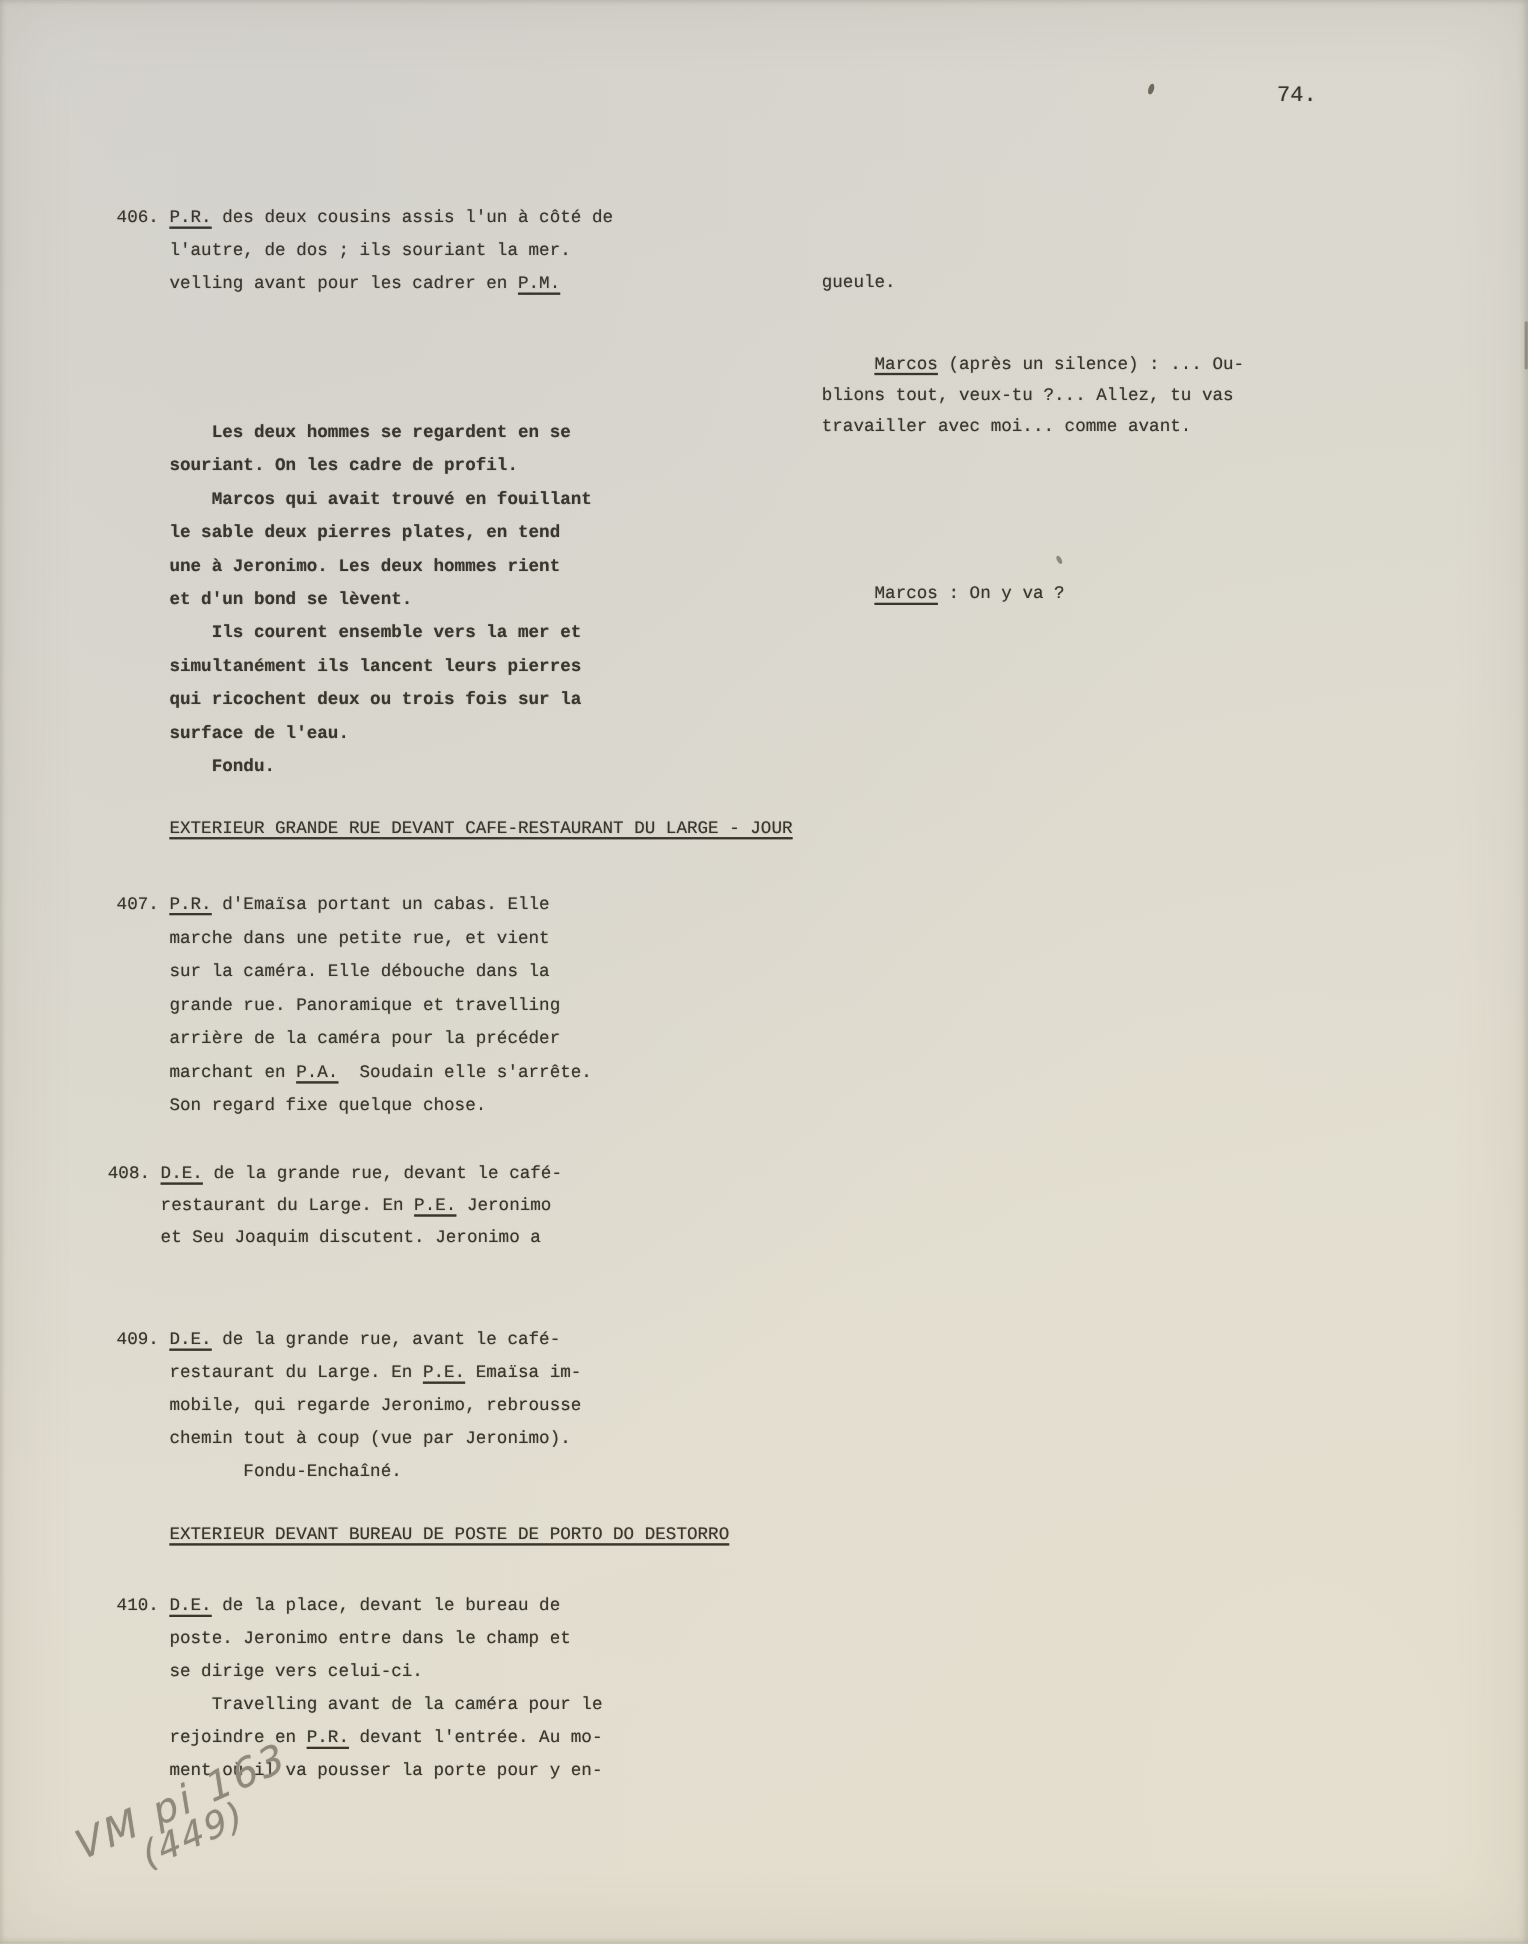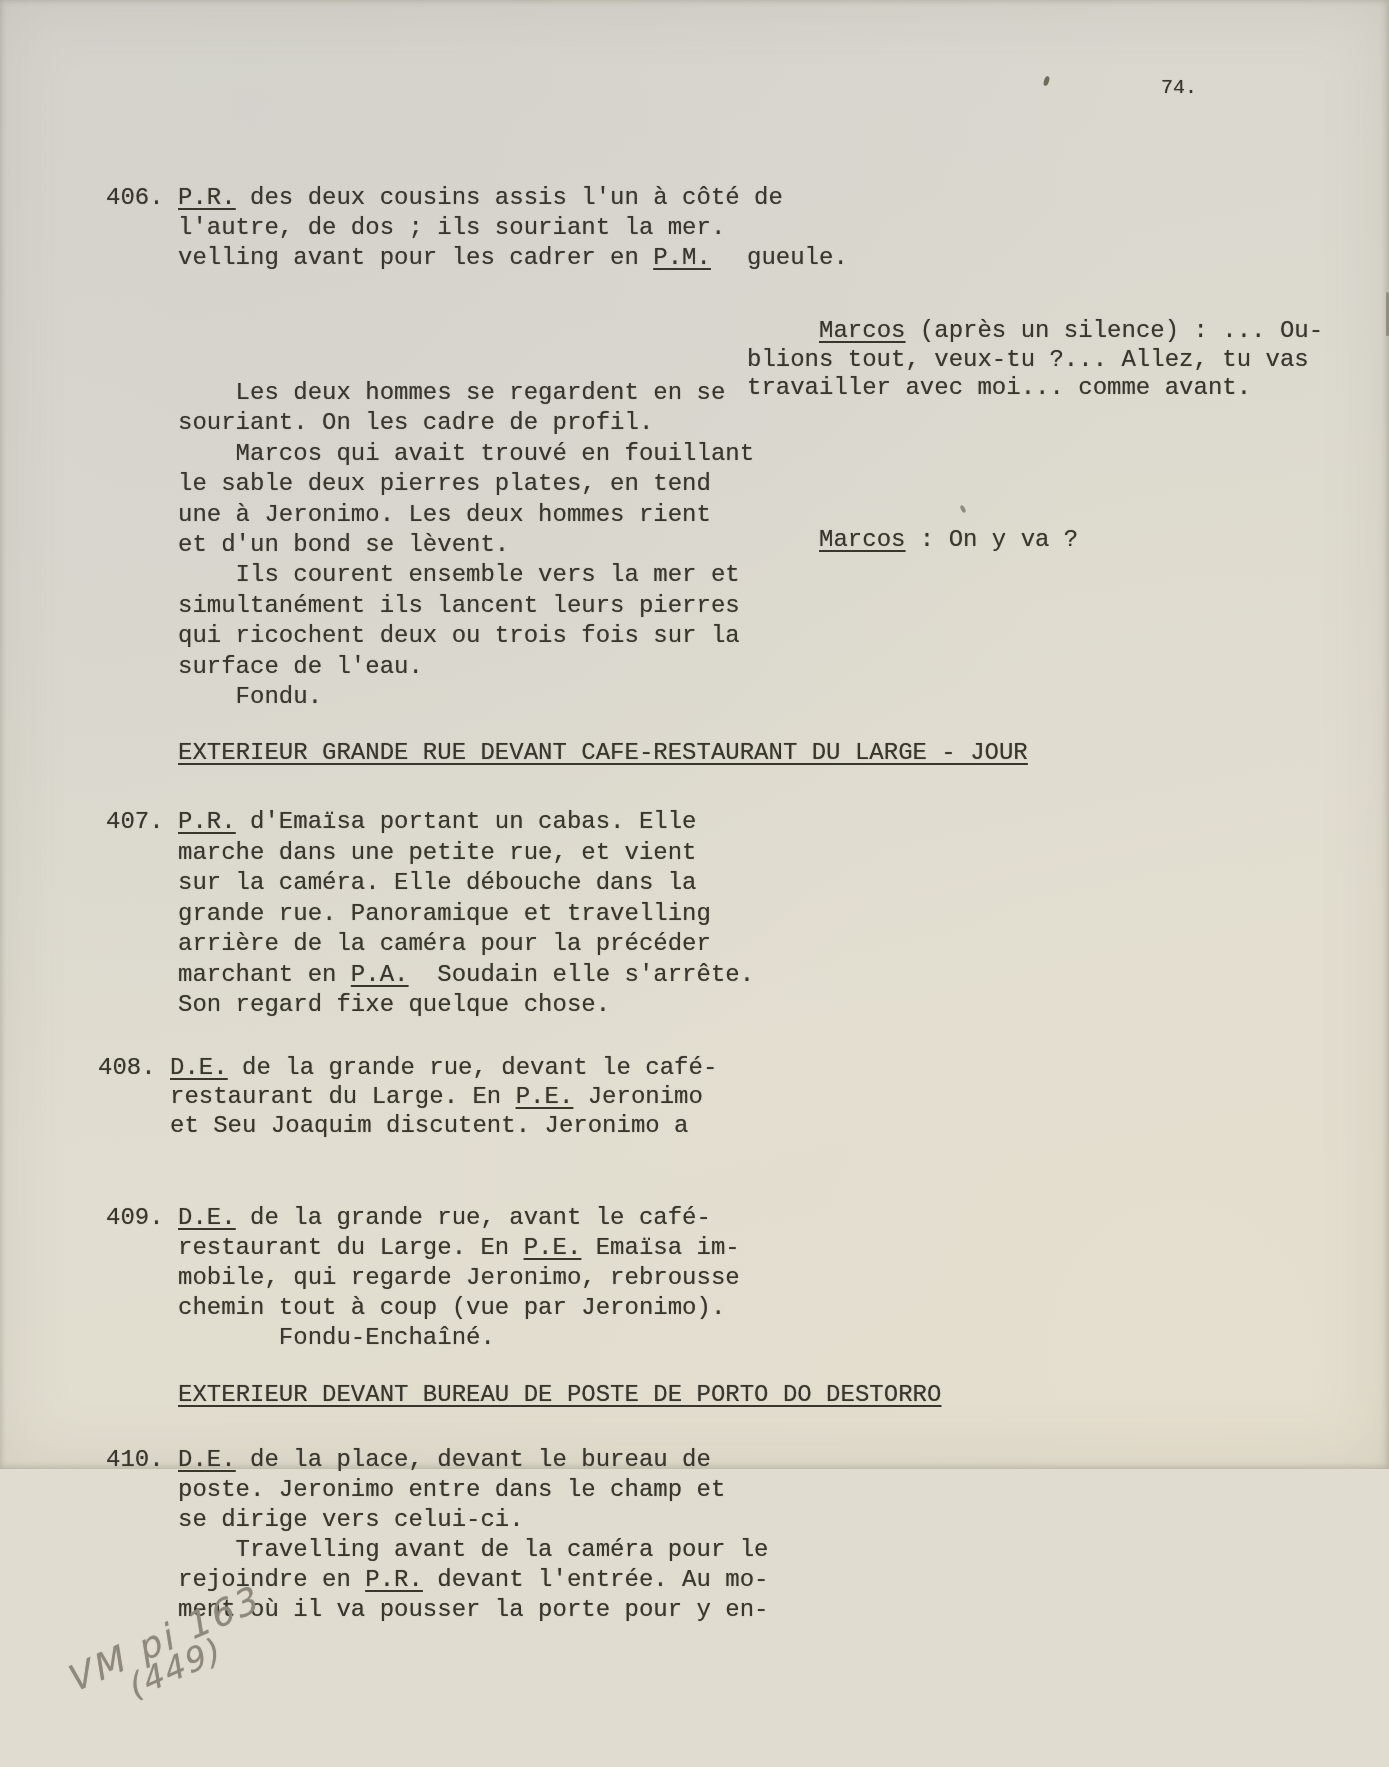--- a/index.html
+++ b/index.html
@@ -1,52 +1,52 @@
 <!DOCTYPE html>
 <html style="--ink: #39362d; --pencil: #8e897c;"><head>
 <meta charset="utf-8">
 <style>
   html,body{margin:0;padding:0;}
   body{
     width:1389px;height:1767px;overflow:hidden;
     background:#e0dcd0;
   }
   .page{
-    position:relative;width:1389px;height:1469px;
+    position:relative;width:1389px;height:1767px;
     background:
       radial-gradient(ellipse at 18% 8%, rgba(204,203,200,0.40), transparent 55%),
       radial-gradient(ellipse at 85% 92%, rgba(230,224,206,0.45), transparent 55%),
       linear-gradient(168deg,#d8d6ce 0%,#dcd9cf 35%,#e1ddd0 68%,#e2ddcd 100%);
     box-shadow:
       inset 0 0 70px rgba(110,105,92,0.14),
       inset -3px 0 7px rgba(110,105,92,0.20),
       inset 2px 0 5px rgba(110,105,92,0.10),
       inset 0 -2px 6px rgba(110,105,92,0.12);
     font-family:"Liberation Mono","DejaVu Sans Mono",monospace;
     color:var(--ink,#39362d);
   }
   .tblock{
     position:absolute;
-    font-size:24px;
+    font-size:16px;
     line-height:30px;
     white-space:pre;
     text-shadow:0 0 1px rgba(57,54,45,0.55);
   }
   .tline{white-space:pre;}
   .u{
     text-decoration:underline;
     text-decoration-thickness:1.8px;
     text-underline-offset:3.5px;
   }
   .heading .u{text-decoration-thickness:2px;}
   
   .b-scene-406{top:183px;left:106px;line-height:30px;}
   .b-dialogue-jeronimo-1{top:243px;left:747px;line-height:29px;}
   .b-dialogue-marcos-1{top:317px;left:747px;line-height:28.5px;}
-  .b-scene-406-action{top:378px;left:106px;line-height:30.4px;}
+  .b-scene-406-action{top:378px;left:106px;line-height:30.4px;font-weight:bold;}
   .b-dialogue-marcos-2{top:525px;left:747px;}
   .b-heading-cafe{top:738px;left:106px;}
   .b-scene-407{top:807px;left:106px;line-height:30.5px;}
   .b-scene-408{top:1053px;left:98px;line-height:29px;}
   .b-scene-409{top:1203px;left:106px;line-height:30px;font-family:Liberation Mono, monospace;}
   .b-heading-poste{top:1380px;left:106px;}
   .b-scene-410{top:1445px;left:106px;line-height:30px;}
 
   .page-number{
     position:absolute;top:73px;left:1161px;

